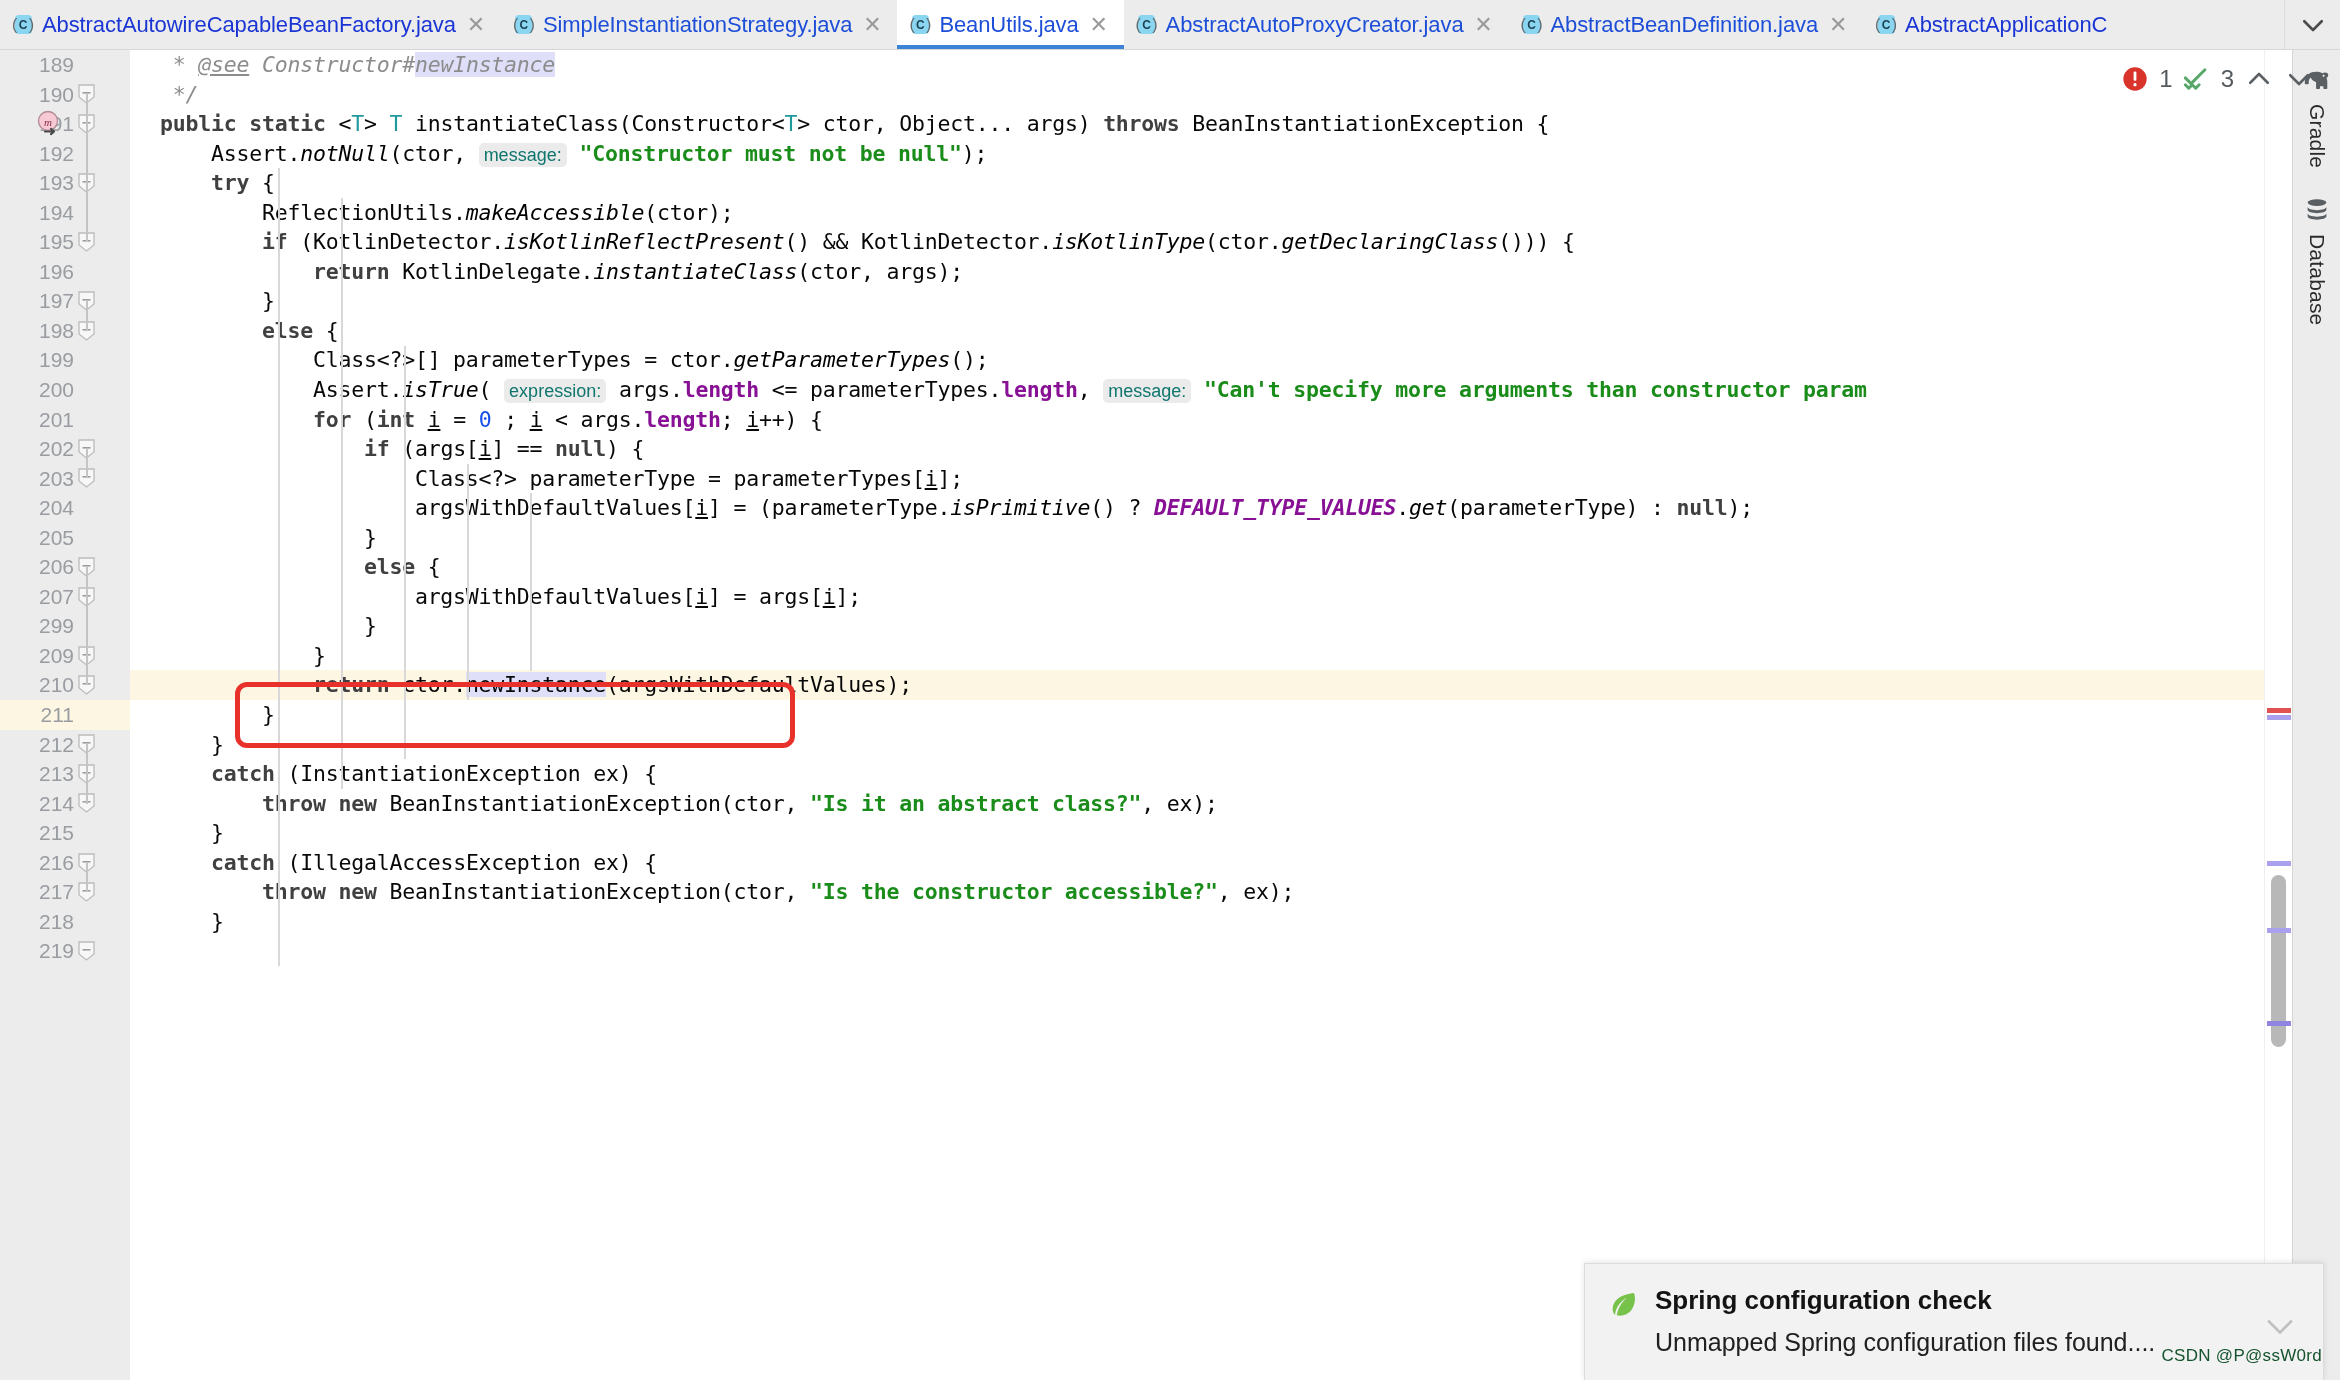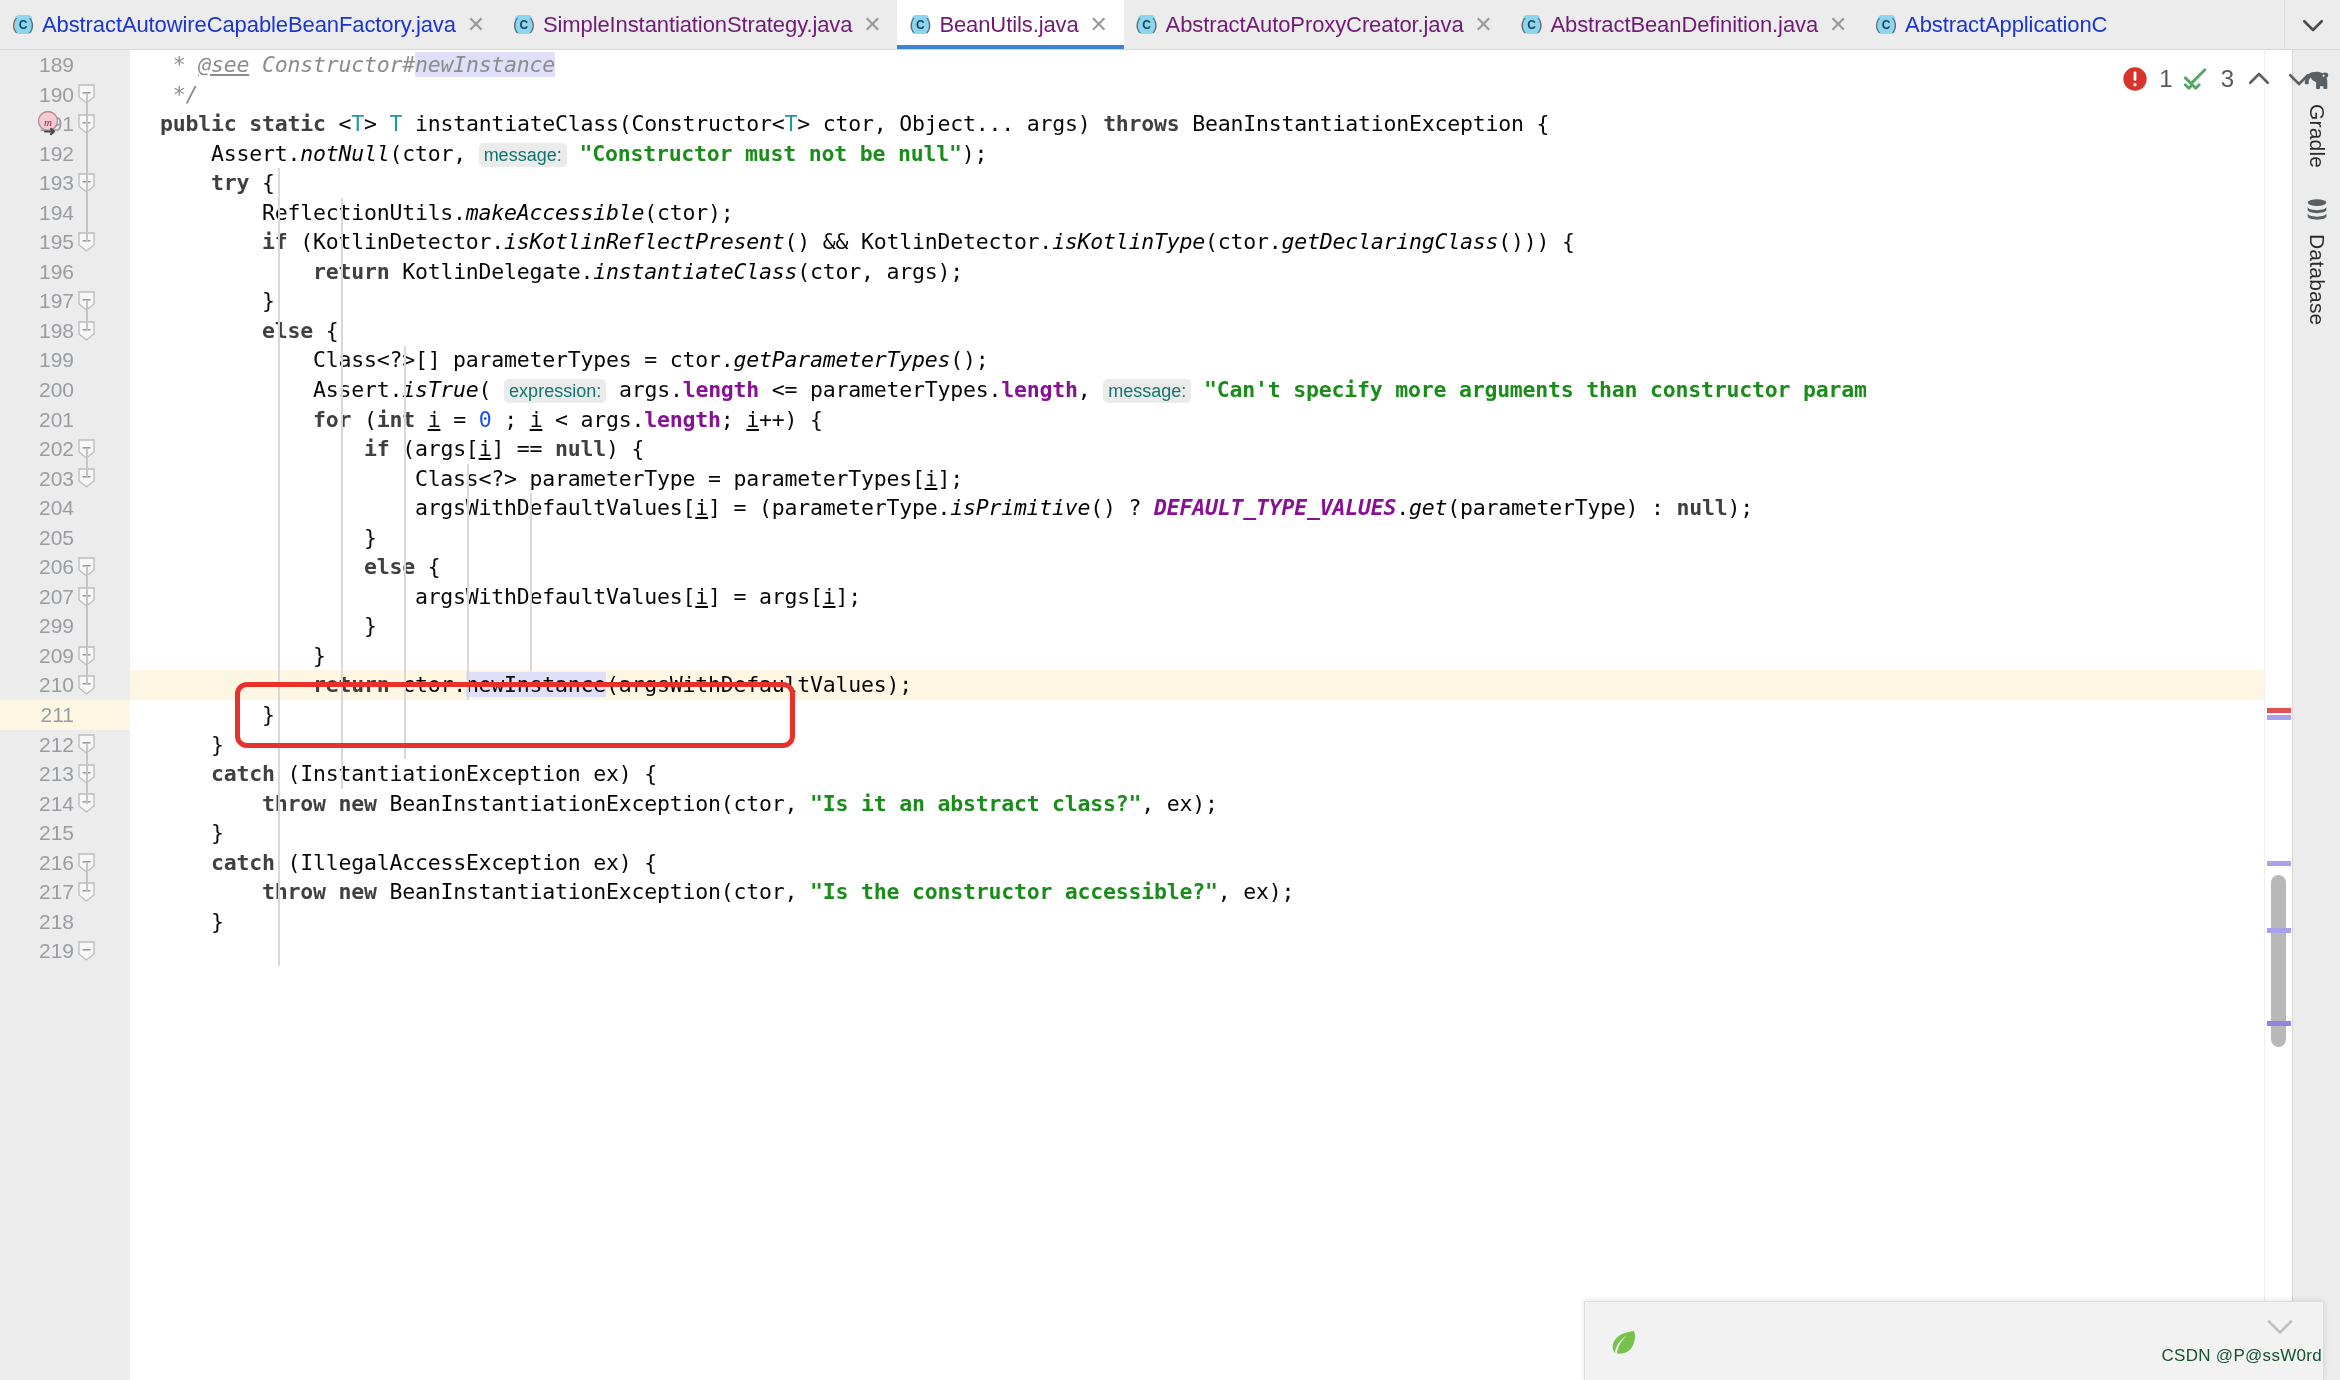--- a/index.html
+++ b/index.html
@@ -42,21 +42,21 @@
   .cls-icon .disc {
     width: 17px; height: 19px; border-radius: 4px;
     background: #8ad5f0;
     display: flex; align-items: center; justify-content: center;
     font-size: 12px; font-weight: 700; color: #1c3f52;
     font-family: "Liberation Sans", sans-serif;
   }
   .cls-icon .paren { position: absolute; top: 1px; font-size: 16px; color: #5f6a70; }
   .cls-icon .paren.l { left: -1px; }
   .cls-icon .paren.r { right: -1px; }
-  .tab .tab-label { font-size: 22px; color: #701a75; letter-spacing: -0.1px; }
+  .tab .tab-label { font-size: 22px; color: #1d4ed8; letter-spacing: -0.1px; }
   .tab .tab-label.mod { color: #1a35d4; }
   .tab .tab-close {
     font-size: 22px; color: #9a9a9a; width: 22px; text-align: center;
     line-height: 1; font-family: "Liberation Sans", sans-serif;
   }
   .tab.truncated { overflow: hidden; }
   .tabs-more {
     width: 56px; flex: 0 0 56px; background: #ececec;
     display: flex; align-items: center; justify-content: center;
     border-left: 1px solid #dcdcdc;
@@ -604,20 +604,24 @@
           </svg>
       </span>
     </div>
 
     <div class="notif">
       <span class="leaf">
         <svg width="32" height="32" viewBox="0 0 32 32">
           <path d="M27 5C18 6 11 9 7.5 14.5 4.5 19.3 5.6 24.6 8 27c.5-7 5-13.5 12-17.5-5.3 4.6-9 10.8-10.2 17.8 6.6 1.4 13-1.6 15.8-7.2C28.6 14.2 28.4 9 27 5z" fill="#76c24a"></path>
         </svg>
       </span>
+      <div style="flex:1 1 auto;">
+        <div class="ntitle">Spring configuration check</div>
+        <div class="nbody">Unmapped Spring configuration files found....</div>
+      </div>
       <span class="ncollapse">
         <svg width="34" height="22" viewBox="0 0 24 16" fill="none" stroke="#9a9a9a" stroke-width="2" stroke-linecap="round" stroke-linejoin="round">
             <polyline points="4,4 12,12 20,4"></polyline>
           </svg>
       </span>
     </div>
 
     <div class="watermark">CSDN @P@ssW0rd</div>
   </div>
 </div>

